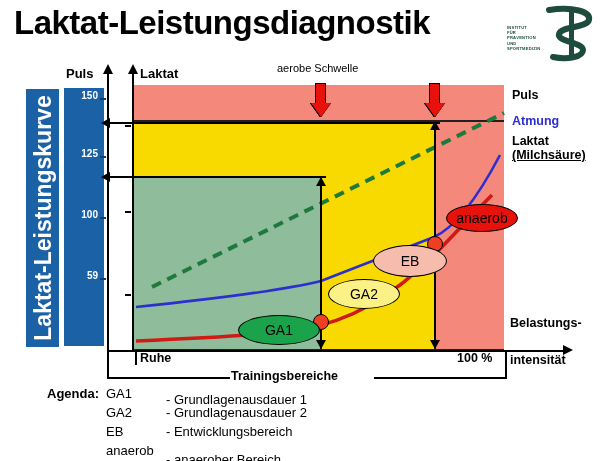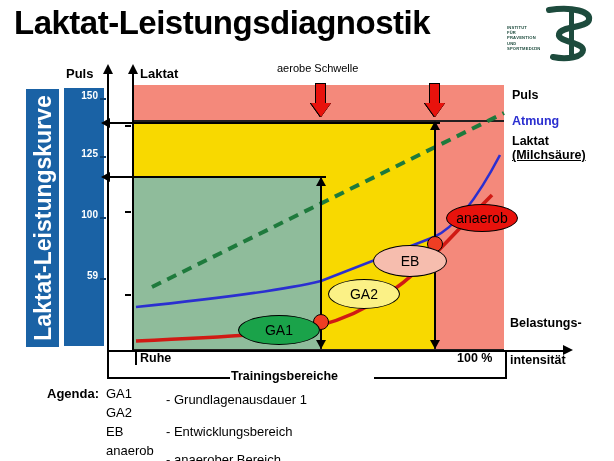--- a/index.html
+++ b/index.html
@@ -329,20 +329,21 @@
   <div class="bracket-line-l"></div>
   <div class="bracket-line-r"></div>
   <div class="bracket-text">Trainingsbereiche</div>
 
   <div class="agenda-title">Agenda:</div>
 
   <div class="ag-row ag-abbr" style="top:386px;">GA1</div>
   <div class="ag-row ag-desc" style="top:392px;">- Grundlagenausdauer 1</div>
 
   <div class="ag-row ag-abbr" style="top:405px;">GA2</div>
+  <div class="ag-row ag-desc" style="top:405px;">- Grundlagenausdauer 2</div>
 
   <div class="ag-row ag-abbr" style="top:424px;">EB</div>
   <div class="ag-row ag-desc" style="top:424px;">- Entwicklungsbereich</div>
 
   <div class="ag-row ag-abbr" style="top:443px;">anaerob</div>
   <div class="ag-row ag-desc" style="top:452px;">- anaerober Bereich</div>
 
 </div>
 
 </body></html>

